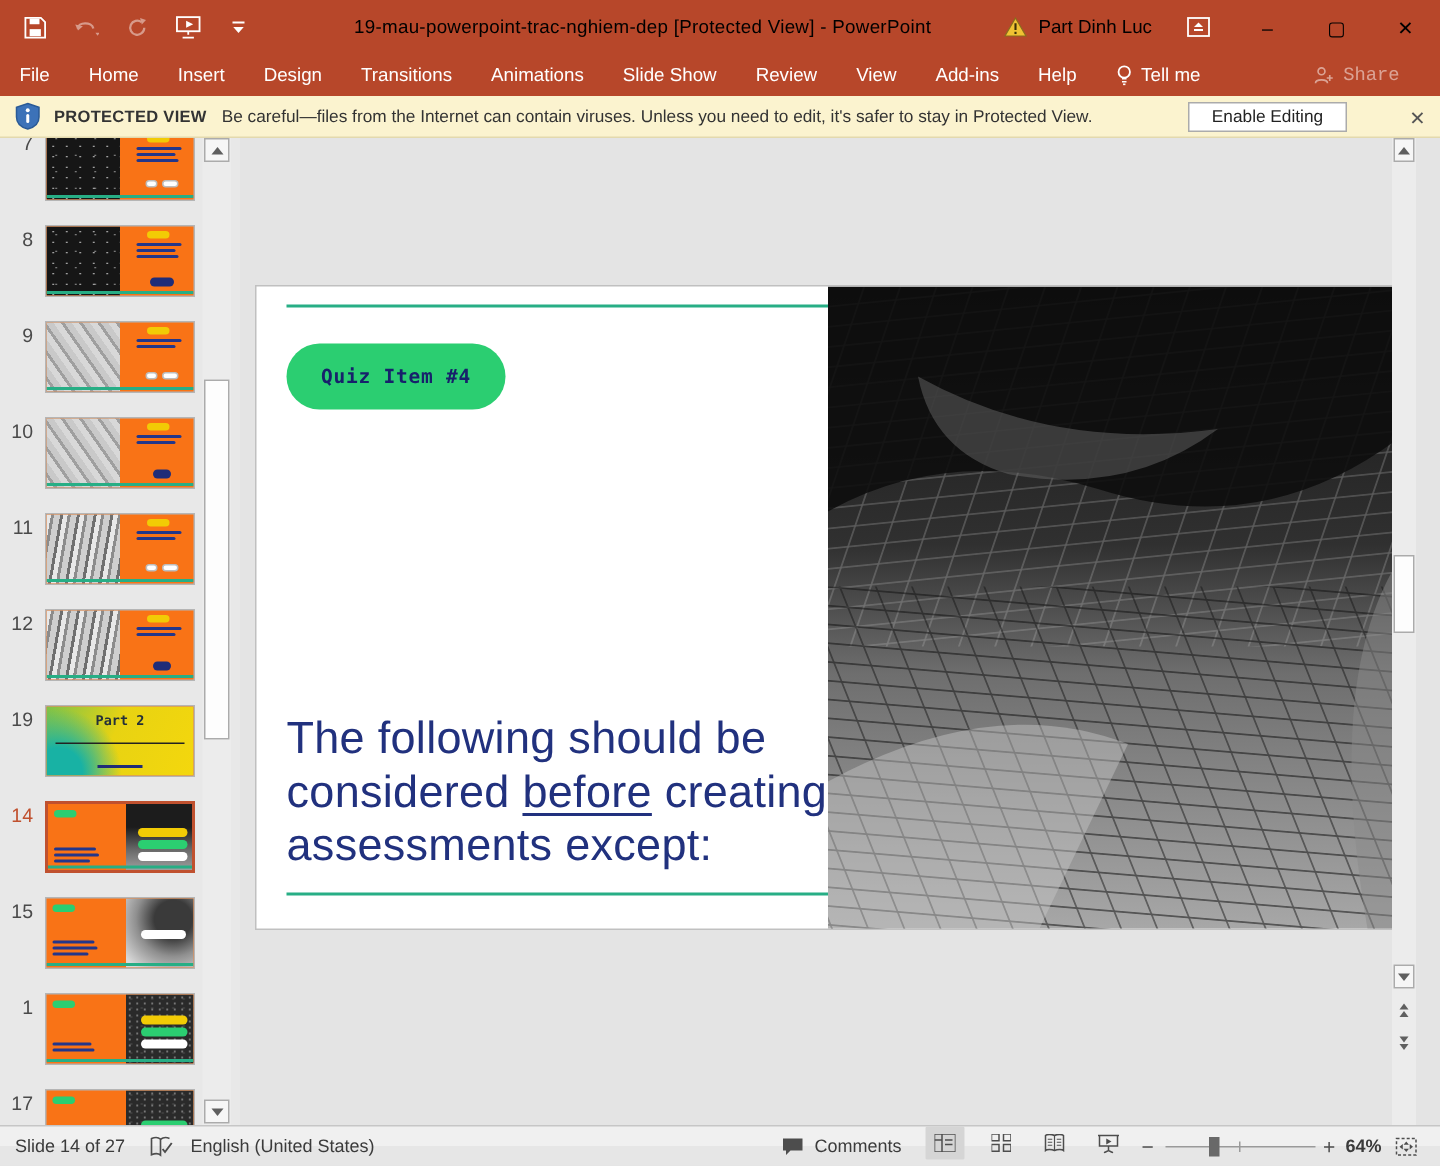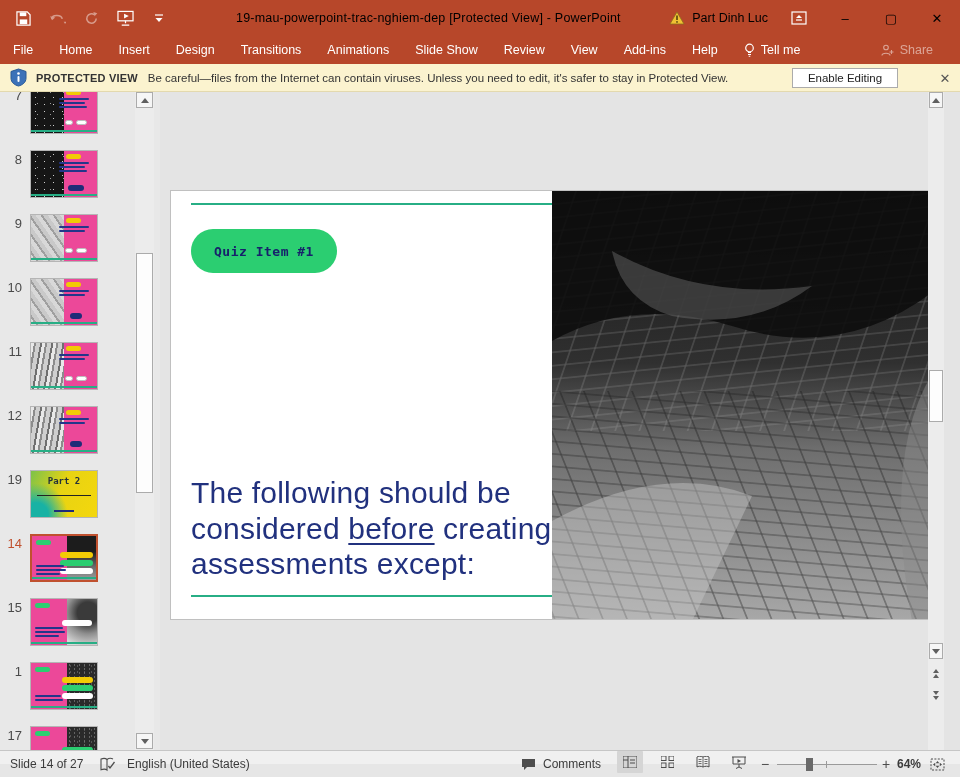--- a/index.html
+++ b/index.html
@@ -12,38 +12,38 @@
   .dim { opacity:.45; }
   .title-text { position:absolute; left:236px; top:0; height:36px; display:flex; align-items:center; font-size:12.5px; letter-spacing:.2px; }
   .tb-right { position:absolute; right:0; top:0; height:36px; display:flex; align-items:center; }
   .user-chip { display:flex; align-items:center; gap:7px; font-size:12.5px; margin-right:16px; }
   .win-btn { width:46px; height:36px; display:flex; align-items:center; justify-content:center; font-size:13px; }
   .rdo { width:30px; height:36px; display:flex; align-items:center; justify-content:center; margin-right:8px; }
 
   
   .ribbon { position:absolute; left:0; top:36px; width:960px; height:28px; background:#B7472A; display:flex; align-items:center; color:#fff; font-size:12.5px; }
   .rtab { padding:0 13px; height:28px; display:flex; align-items:center; gap:6px; cursor:default; white-space:nowrap; }
-  .share { position:absolute; right:14px; display:flex; align-items:center; gap:6px; opacity:.5; }
+  .share { position:absolute; right:14px; display:flex; align-items:center; gap:6px; opacity:.5;font-family:Liberation Mono, monospace; }
 
   
   .banner { position:absolute; left:0; top:64px; width:960px; height:28px; background:#FBF3CF; border-bottom:1px solid #e3d9ae; display:flex; align-items:center; font-size:11.5px; color:#333; }
   .banner .shield { margin:0 9px 0 10px; }
   .banner b { font-size:11px; letter-spacing:.2px; margin-right:10px; }
   .enable-btn { position:absolute; right:62px; top:4px; width:106px; height:20px; background:#fff; border:1px solid #ababab; font-size:11.5px; color:#222; display:flex; align-items:center; justify-content:center; font-family:"Liberation Sans",sans-serif; }
   .banner-close { position:absolute; right:6px; top:5px; width:18px; height:18px; display:flex; align-items:center; justify-content:center; color:#555; font-size:13px; }
 
   
   .content { position:absolute; left:0; top:92px; width:960px; height:658px; background:#e4e4e4; overflow:hidden; }
 
   
   .panel { position:absolute; left:0; top:0; width:160px; height:658px; background:#e8e8e8; overflow:hidden; }
   .thumb-item { position:absolute; left:0; width:132px; height:52px; }
   .thumb-num { position:absolute; left:0; top:2px; width:22px; text-align:right; font-size:13px; color:#4a4a4a; }
   .thumb-item.sel .thumb-num { color:#C0512F; }
-  .thumb-box { position:absolute; left:30px; top:0; width:68px; height:48px; background:#ec4899; border:1px solid #b5b5b5; overflow:hidden; }
+  .thumb-box { position:absolute; left:30px; top:0; width:100px; height:48px; background:#f97316; border:1px solid #b5b5b5; overflow:hidden; }
   .thumb-item.sel .thumb-box { border:2px solid #C0512F; }
   
   .hl { position:absolute; left:0; top:0; width:50%; height:100%; }
   .hr { position:absolute; right:0; top:0; width:46%; height:100%; }
   .dark { background:#161616; background-image:radial-gradient(#cfcfcf .5px, transparent .6px), radial-gradient(#9a9a9a .5px, transparent .6px); background-size:9px 7px, 13px 11px; }
   .photo { background:repeating-linear-gradient(55deg,#d8d8d8 0 4px,#9f9f9f 4px 6px,#c9c9c9 6px 10px), linear-gradient(#bbb,#888); }
   .streak { background:repeating-linear-gradient(100deg,#e8e8e8 0 3px,#8c8c8c 3px 5px,#cfcfcf 5px 9px,#6f6f6f 9px 11px); }
   .noise { background:#2a2a2a; background-image:radial-gradient(#777 .6px, transparent .7px), radial-gradient(#555 .6px, transparent .7px); background-size:5px 4px, 7px 6px; }
   .swirlp { background:radial-gradient(circle at 70% 30%, #3a3a3a 0 28%, #8f8f8f 55%, #d9d9d9 90%); }
   .chip { position:absolute; height:5px; border-radius:3px; }
@@ -337,21 +337,21 @@
     <span class="pthumb"></span>
     <span class="sbtn" style="top:641px">
         <span class="tri-dn"></span>
       </span>
   </div>
 
   <div class="main">
     <div class="slide">
       <div class="line-teal" style="left:20px; top:12px; width:362px;"></div>
 
-      <div class="badge">Quiz Item #1</div>
+      <div class="badge">Quiz Item #4</div>
 
       <div class="opt" style="top:123px; background:#F2CB05;">
         <b>a)</b>
         <span>objective of the assessment</span>
       </div>
       <div class="opt" style="top:188px; background:#2BCE71;">
         <b>b)</b>
         <span>type of assessment</span>
       </div>
       <div class="opt" style="top:253px; background:#FFFFFF;">

